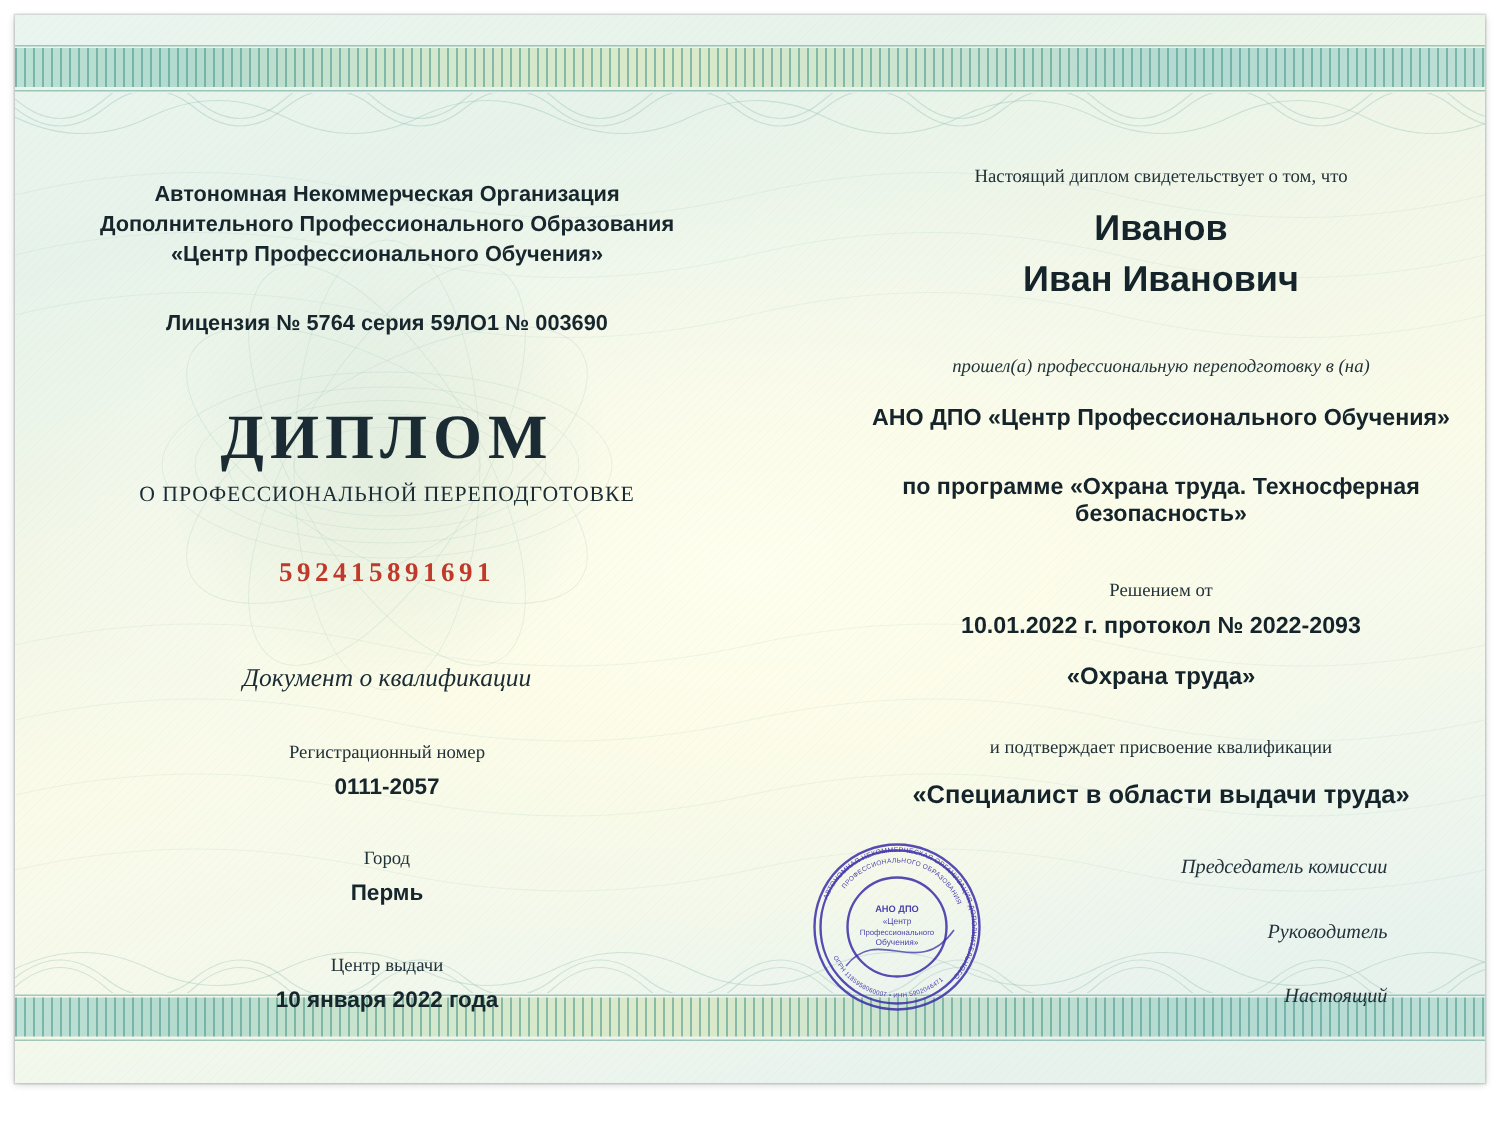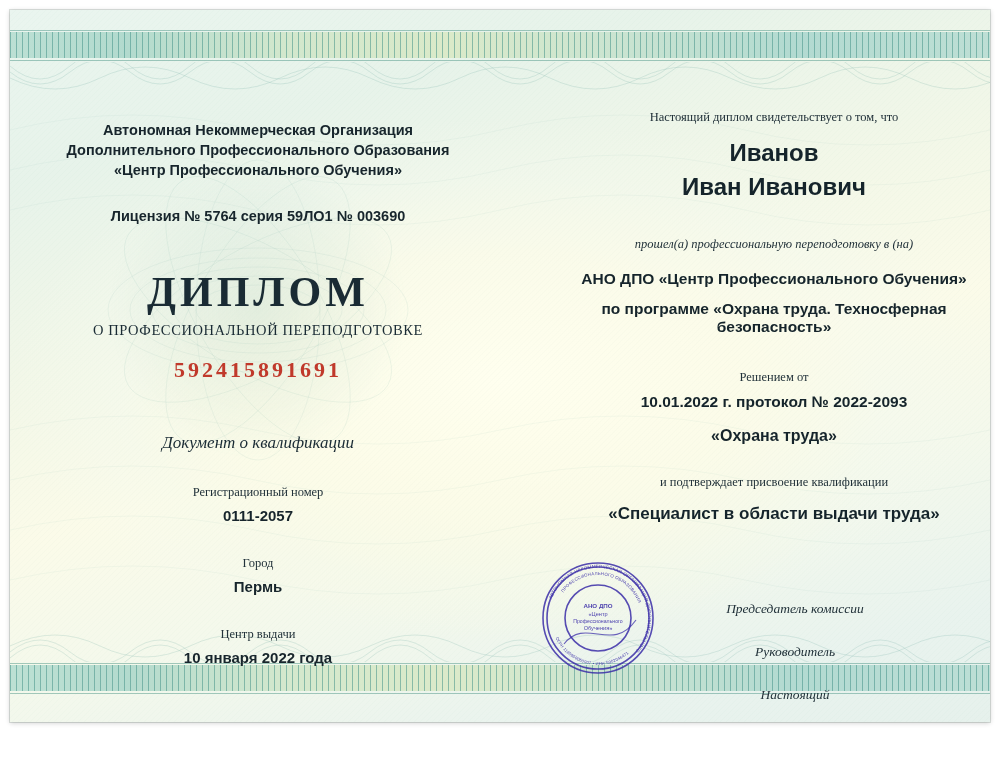--- a/index.html
+++ b/index.html
@@ -120,22 +120,22 @@
 
   #diploma-sub {
     margin-top: 6px;
     font-size: 14.5px;
     letter-spacing: 0.6px;
     color: #1a2b34;
     font-family: "Liberation Serif", serif;
   }
 
   #diploma-number {
-    margin-top: 18px;
-    font-size: 22px;
+    margin-top: 32px;
+    font-size: 18px;
     letter-spacing: 3px;
     color: #c0392b;
     font-family: "Liberation Serif", serif;
     font-weight: bold;
   }
 
   #qualification-doc {
     margin-top: 50px;
     font-size: 17px;
     font-style: italic;
@@ -195,21 +195,21 @@
   }
 
   #org-full {
     margin-top: 18px;
     font-size: 15.5px;
     font-weight: bold;
     color: #15242b;
   }
 
   #program-line {
-    margin-top: 12px;
+    margin-top: 28px;
     font-size: 15.5px;
     font-weight: bold;
     color: #15242b;
   }
 
   #decision-label {
     margin-top: 34px;
     font-size: 12.5px;
     font-family: "Liberation Serif", serif;
     color: #22323a;
@@ -246,23 +246,23 @@
     margin-top: 14px;
     font-size: 17px;
     font-weight: bold;
     color: #15242b;
   }
 
   
   #signatures {
     position: absolute;
     left: 655px;
-    top: 591px;
+    top: 560px;
     width: 260px;
-    text-align: center;
+    text-align: right;
   }
   .sig-line {
     font-size: 13.5px;
     font-style: italic;
     font-family: "Liberation Serif", serif;
     color: #22323a;
     margin-bottom: 27px;
   }
 
   

